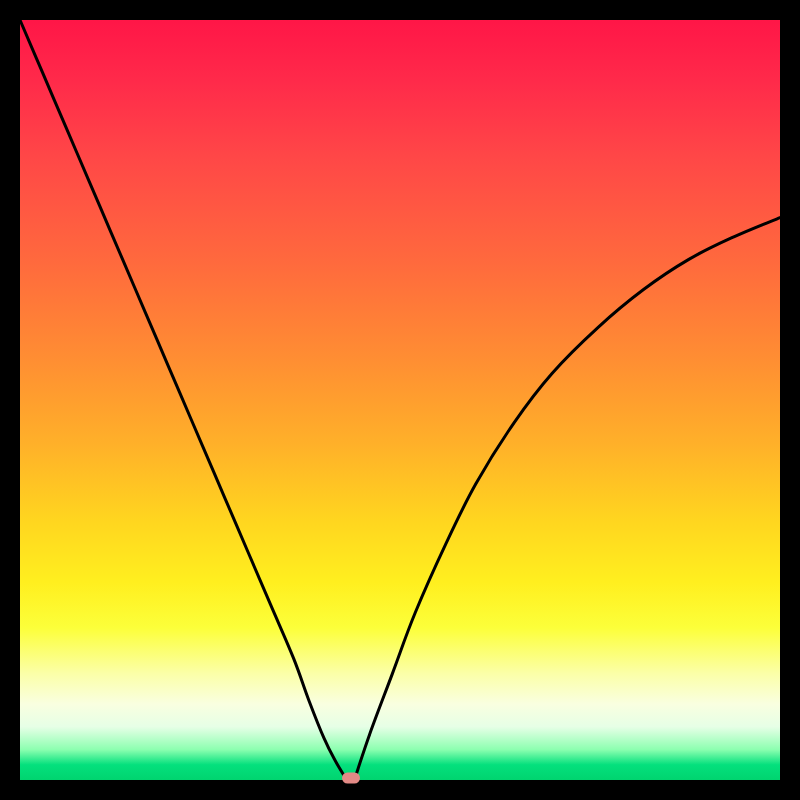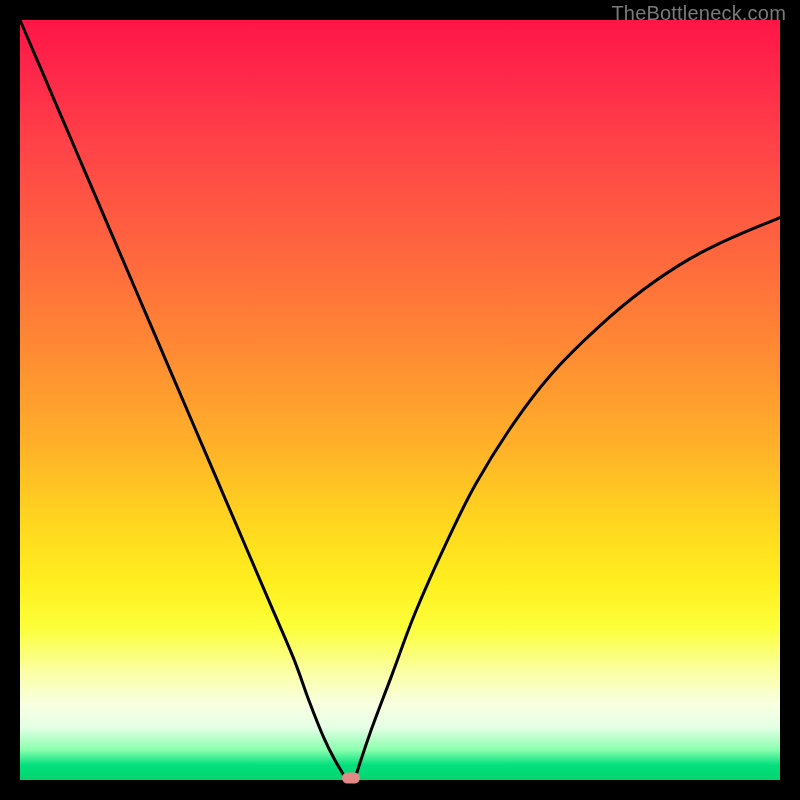--- a/index.html
+++ b/index.html
@@ -66,21 +66,20 @@
     height: 11px;
     border-radius: 6px;
     background: #e38a86;
     transform: translate(-50%, -50%);
   }
 </style>
 </head>
 <body>
 
 <div class="frame">
-  <div class="watermark">TheBottleneck.com</div>
   <div class="plot-area">
     <svg class="curve" viewBox="0 0 760 760" preserveAspectRatio="none">
       <path id="left-path" fill="none" stroke="#000" stroke-width="3" stroke-linecap="round" stroke-linejoin="round" d="M 0.00 0.00 C 4.10 9.58, 14.59 34.05, 22.80 53.20 C 31.01 72.35, 37.39 87.25, 45.60 106.40 C 53.81 125.55, 60.19 140.45, 68.40 159.60 C 76.61 178.75, 82.99 193.65, 91.20 212.80 C 99.41 231.95, 105.79 246.85, 114.00 266.00 C 122.21 285.15, 128.59 300.05, 136.80 319.20 C 145.01 338.35, 151.39 353.25, 159.60 372.40 C 167.81 391.55, 174.19 406.45, 182.40 425.60 C 190.61 444.75, 196.99 459.65, 205.20 478.80 C 213.41 497.95, 219.79 512.85, 228.00 532.00 C 236.21 551.15, 242.59 566.05, 250.80 585.20 C 259.01 604.35, 266.76 621.30, 273.60 638.40 C 280.44 655.50, 283.33 665.84, 288.80 680.20 C 294.27 694.56, 299.21 707.26, 304.00 718.20 C 308.79 729.14, 311.30 733.48, 315.40 741.00 C 319.50 748.52, 324.75 756.58, 326.80 760.00"></path>
       <path id="right-path" fill="none" stroke="#000" stroke-width="3" stroke-linecap="round" stroke-linejoin="round" d="M 334.40 760.00 C 337.14 751.79, 342.76 733.55, 349.60 714.40 C 356.44 695.25, 364.19 675.49, 372.40 653.60 C 380.61 631.71, 385.62 616.06, 395.20 592.80 C 404.78 569.54, 414.66 547.66, 425.60 524.40 C 436.54 501.14, 443.69 485.49, 456.00 463.60 C 468.31 441.71, 480.32 422.64, 494.00 402.80 C 507.68 382.96, 516.95 370.50, 532.00 353.40 C 547.05 336.30, 561.18 322.85, 577.60 307.80 C 594.02 292.75, 606.78 282.11, 623.20 269.80 C 639.62 257.49, 652.38 248.98, 668.80 239.40 C 685.22 229.82, 697.98 224.12, 714.40 216.60 C 730.82 209.08, 751.79 201.02, 760.00 197.60"></path>
     </svg>
     <div id="min-marker" class="marker" style="left: 330.6px; top: 757.72px; background: rgb(227, 138, 134);"></div>
   </div>
 </div>
 
 </body></html>

